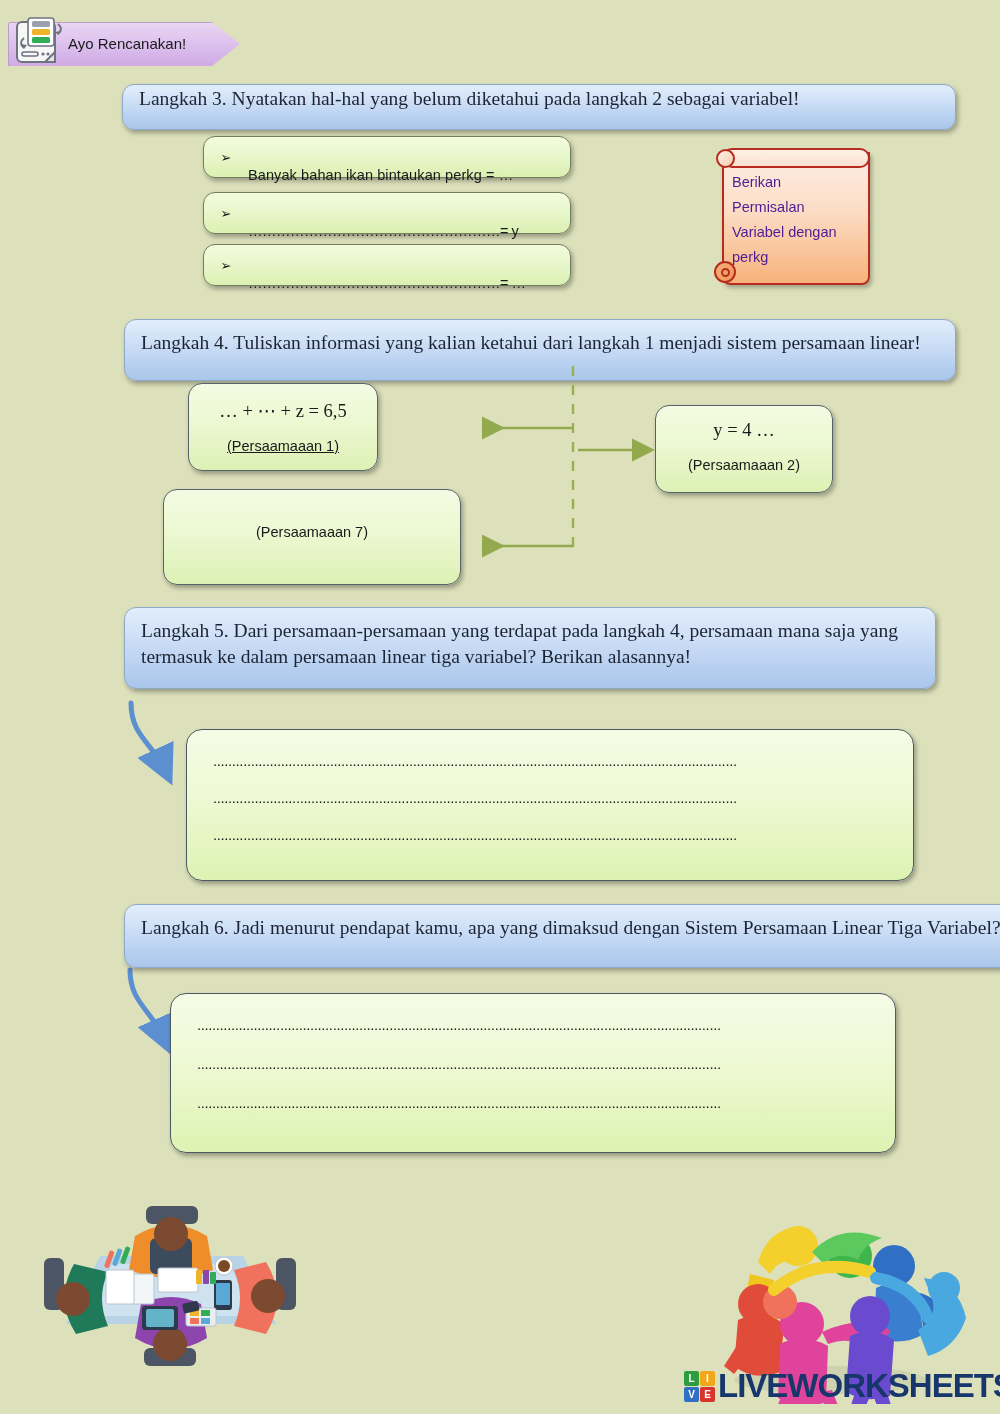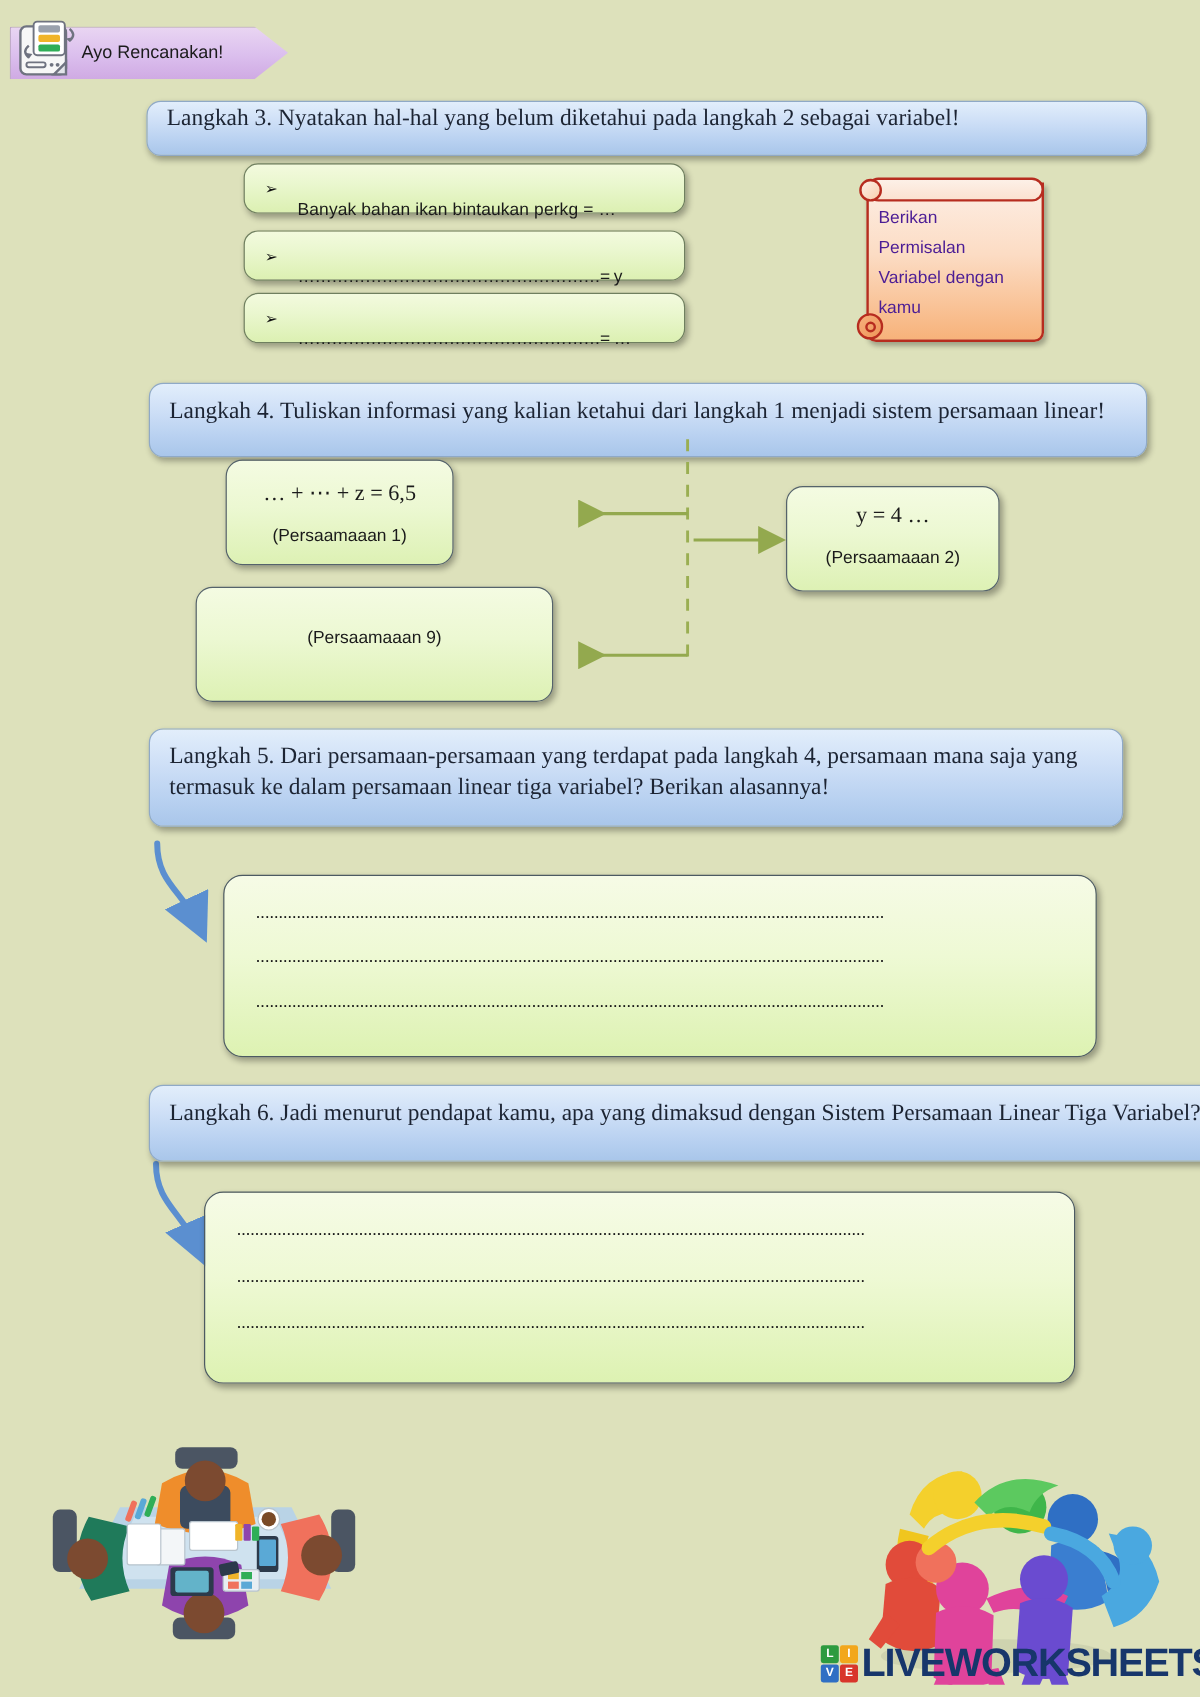--- a/index.html
+++ b/index.html
@@ -105,21 +105,21 @@
     border:1px solid #55636b;border-radius:14px;
     background:linear-gradient(180deg,#f4fbe2 0%,#ecf8d2 45%,#ddf1b4 100%);
     box-shadow:2px 3px 5px rgba(0,0,0,.33);
     box-sizing:border-box;text-align:center;
   }
   .eq-main{
     font-family:"Liberation Serif", serif;font-size:18.5px;color:#1b1b1b;
   }
   .eq-cap{font-size:14.5px;color:#1a1a1a;}
   #eq1{left:188px;top:383px;width:190px;height:88px;padding-top:16px;}
-  #eq1 .eq-cap{margin-top:16px;}
+  #eq1 .eq-cap{margin-top:16px;text-decoration:underline;}
   #eq2{left:655px;top:405px;width:178px;height:88px;padding-top:14px;}
   #eq2 .eq-cap{margin-top:16px;}
   #eq3{left:163px;top:489px;width:298px;height:96px;padding-top:18px;}
   #eq3 .eq-cap{margin-top:16px;}
 
   
   .ansbox{
     border:1px solid #4c5a62;border-radius:16px;
     background:linear-gradient(180deg,#f6fbe6 0%,#eef9d4 45%,#ddf2b2 100%);
     box-shadow:2px 3px 5px rgba(0,0,0,.33);
@@ -195,36 +195,36 @@
 
 <div class="abs" id="scroll-note">
   <div class="body"></div>
   <div class="topbar"></div>
   <div class="curl-tl"></div>
   <div class="curl-bl"></div>
   <div class="note-text">
     <div>Berikan</div>
     <div>Permisalan</div>
     <div>Variabel dengan</div>
-    <div>kamu</div>
+    <div>perkg</div>
   </div>
 </div>
 
 <div class="abs step" id="step4">Langkah 4. Tuliskan informasi yang kalian ketahui dari langkah 1 menjadi sistem persamaan linear!</div>
 
 <div class="abs eqbox" id="eq1">
   <div class="eq-main">… + ⋯ + z  =  6,5</div>
   <div class="eq-cap">(Persaamaaan 1)</div>
 </div>
 <div class="abs eqbox" id="eq2">
   <div class="eq-main">y = 4 …</div>
   <div class="eq-cap">(Persaamaaan 2)</div>
 </div>
 <div class="abs eqbox" id="eq3">
-  <div class="eq-cap">(Persaamaaan 9)</div>
+  <div class="eq-cap">(Persaamaaan 7)</div>
 </div>
 
 <svg class="abs" id="connectors" viewBox="0 0 1000 1414">
   <defs>
     <marker id="ahL" markerWidth="9" markerHeight="9" refX="7" refY="4.5" orient="auto">
       <path d="M9,0 L0,4.5 L9,9 z" fill="#93a94e"></path>
     </marker>
     <marker id="ahR" markerWidth="9" markerHeight="9" refX="7" refY="4.5" orient="auto">
       <path d="M0,0 L9,4.5 L0,9 z" fill="#93a94e"></path>
     </marker>

